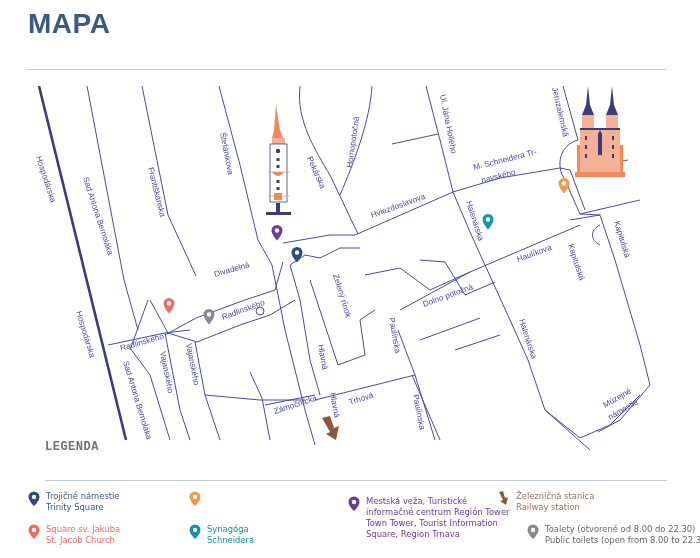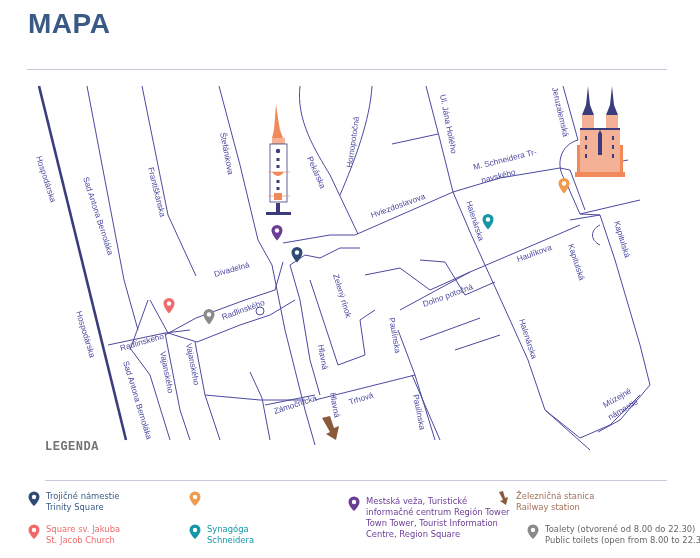--- a/index.html
+++ b/index.html
@@ -238,21 +238,21 @@
 
 <div class="legend-item" style="left:348px; top:475px; color:#6c3d96;margin-top:21px;">
   <svg class="pin" viewBox="0 0 12 15">
       <path d="M6 0.5 a5.5 5.5 0 0 1 5.5 5.5 c0 4 -5.5 9 -5.5 9 c0 0 -5.5 -5 -5.5 -9 a5.5 5.5 0 0 1 5.5 -5.5 z" fill="#6c3d96"></path>
       <circle cx="6" cy="6" r="2.2" fill="#fff"></circle>
     </svg>
   <div class="txt">
       <span>Mestská veža, Turistické</span>
       <span>informačné centrum Región Tower</span>
       <span>Town Tower, Tourist Information</span>
-      <span>Centre, Region Square</span>
+      <span>Square, Region Trnava</span>
     </div>
 </div>
 
 <div class="legend-item" style="left:498px; top:491px; color:#a0705a;">
   <svg class="pin" viewBox="0 0 12 15">
       <path d="M1 1 L5 0 L7 7 L10 6 L8 14 L2 10 L5 9 Z" fill="#8a5a3c"></path>
     </svg>
   <div class="txt">
       <span>Železničná stanica</span>
       <span>Railway station</span>

